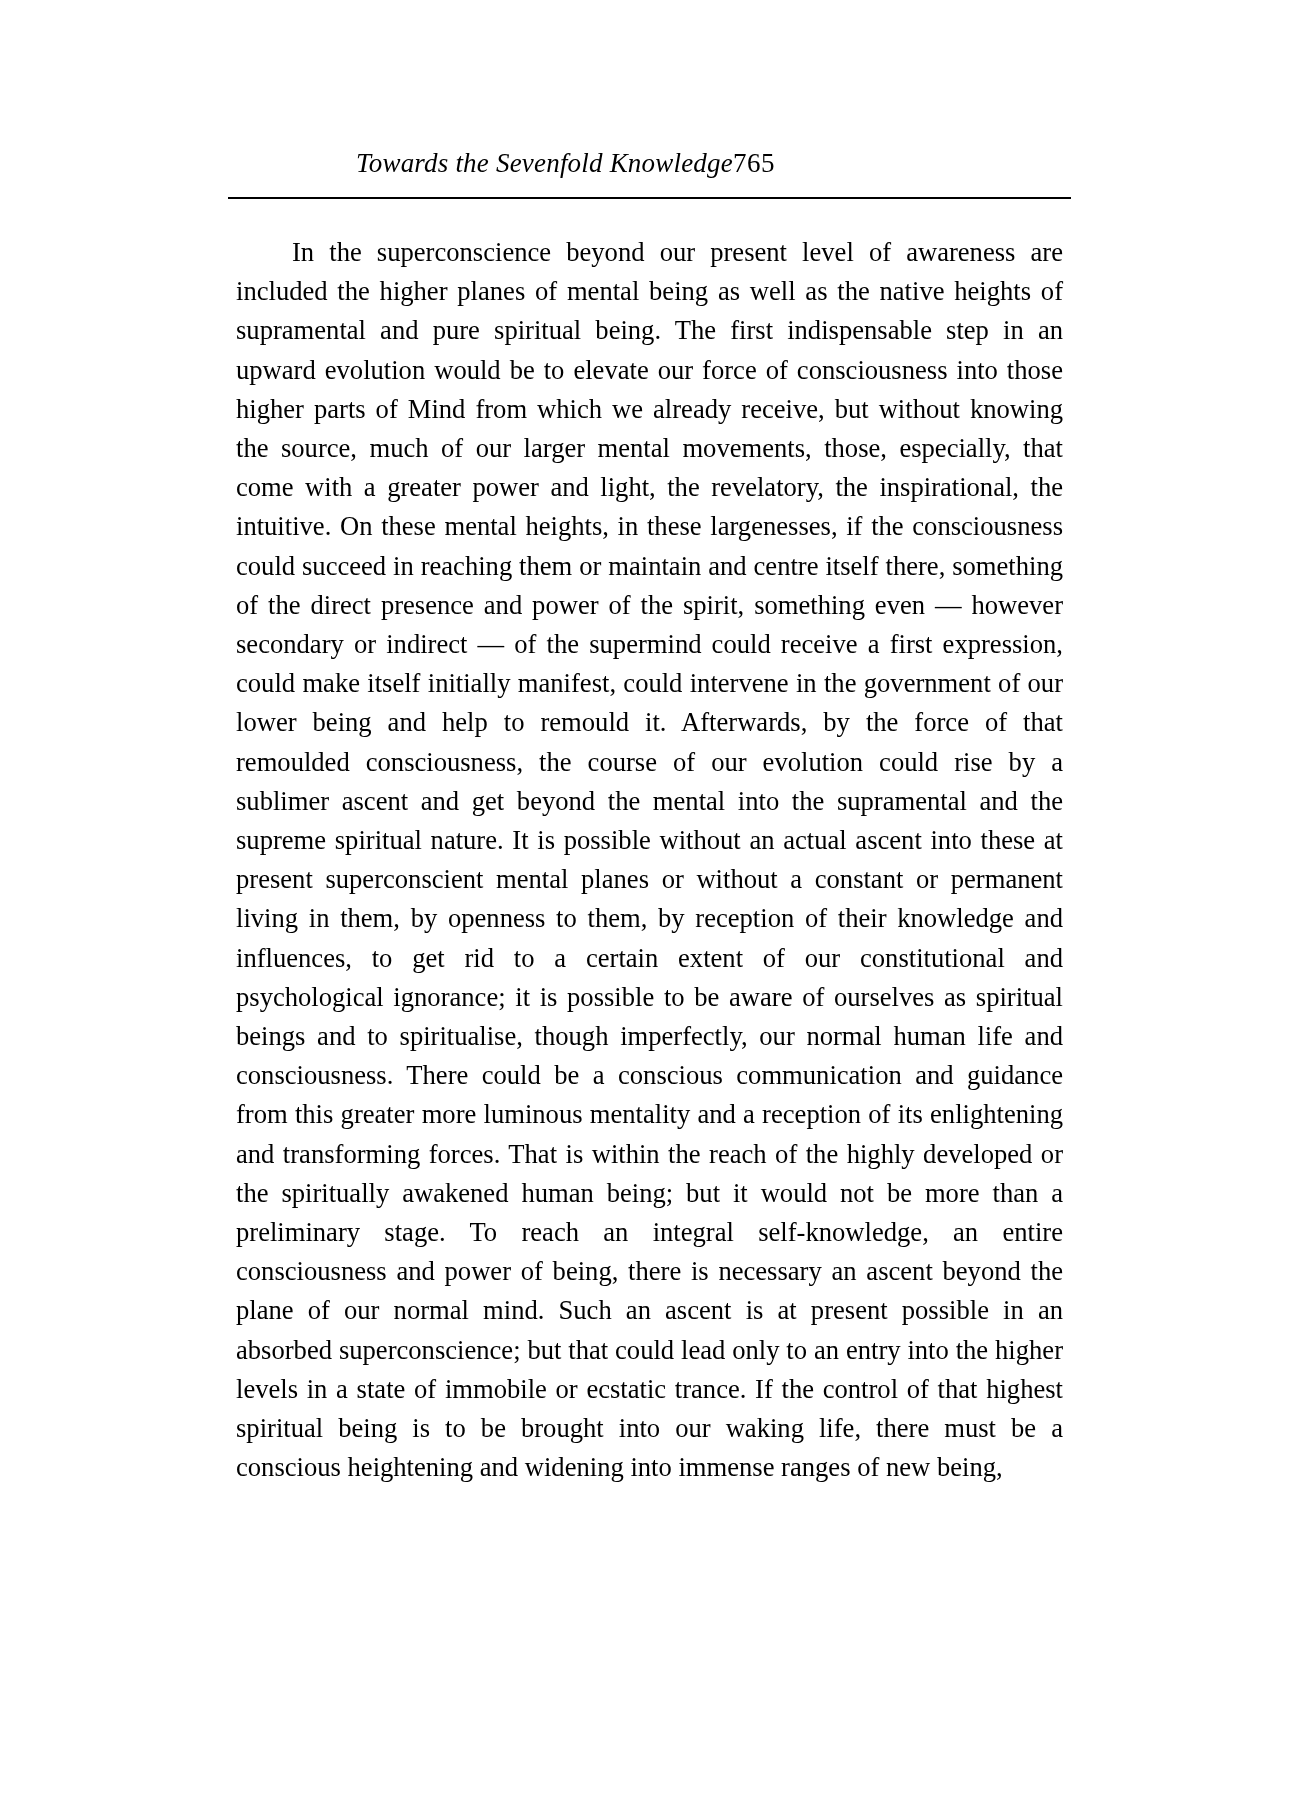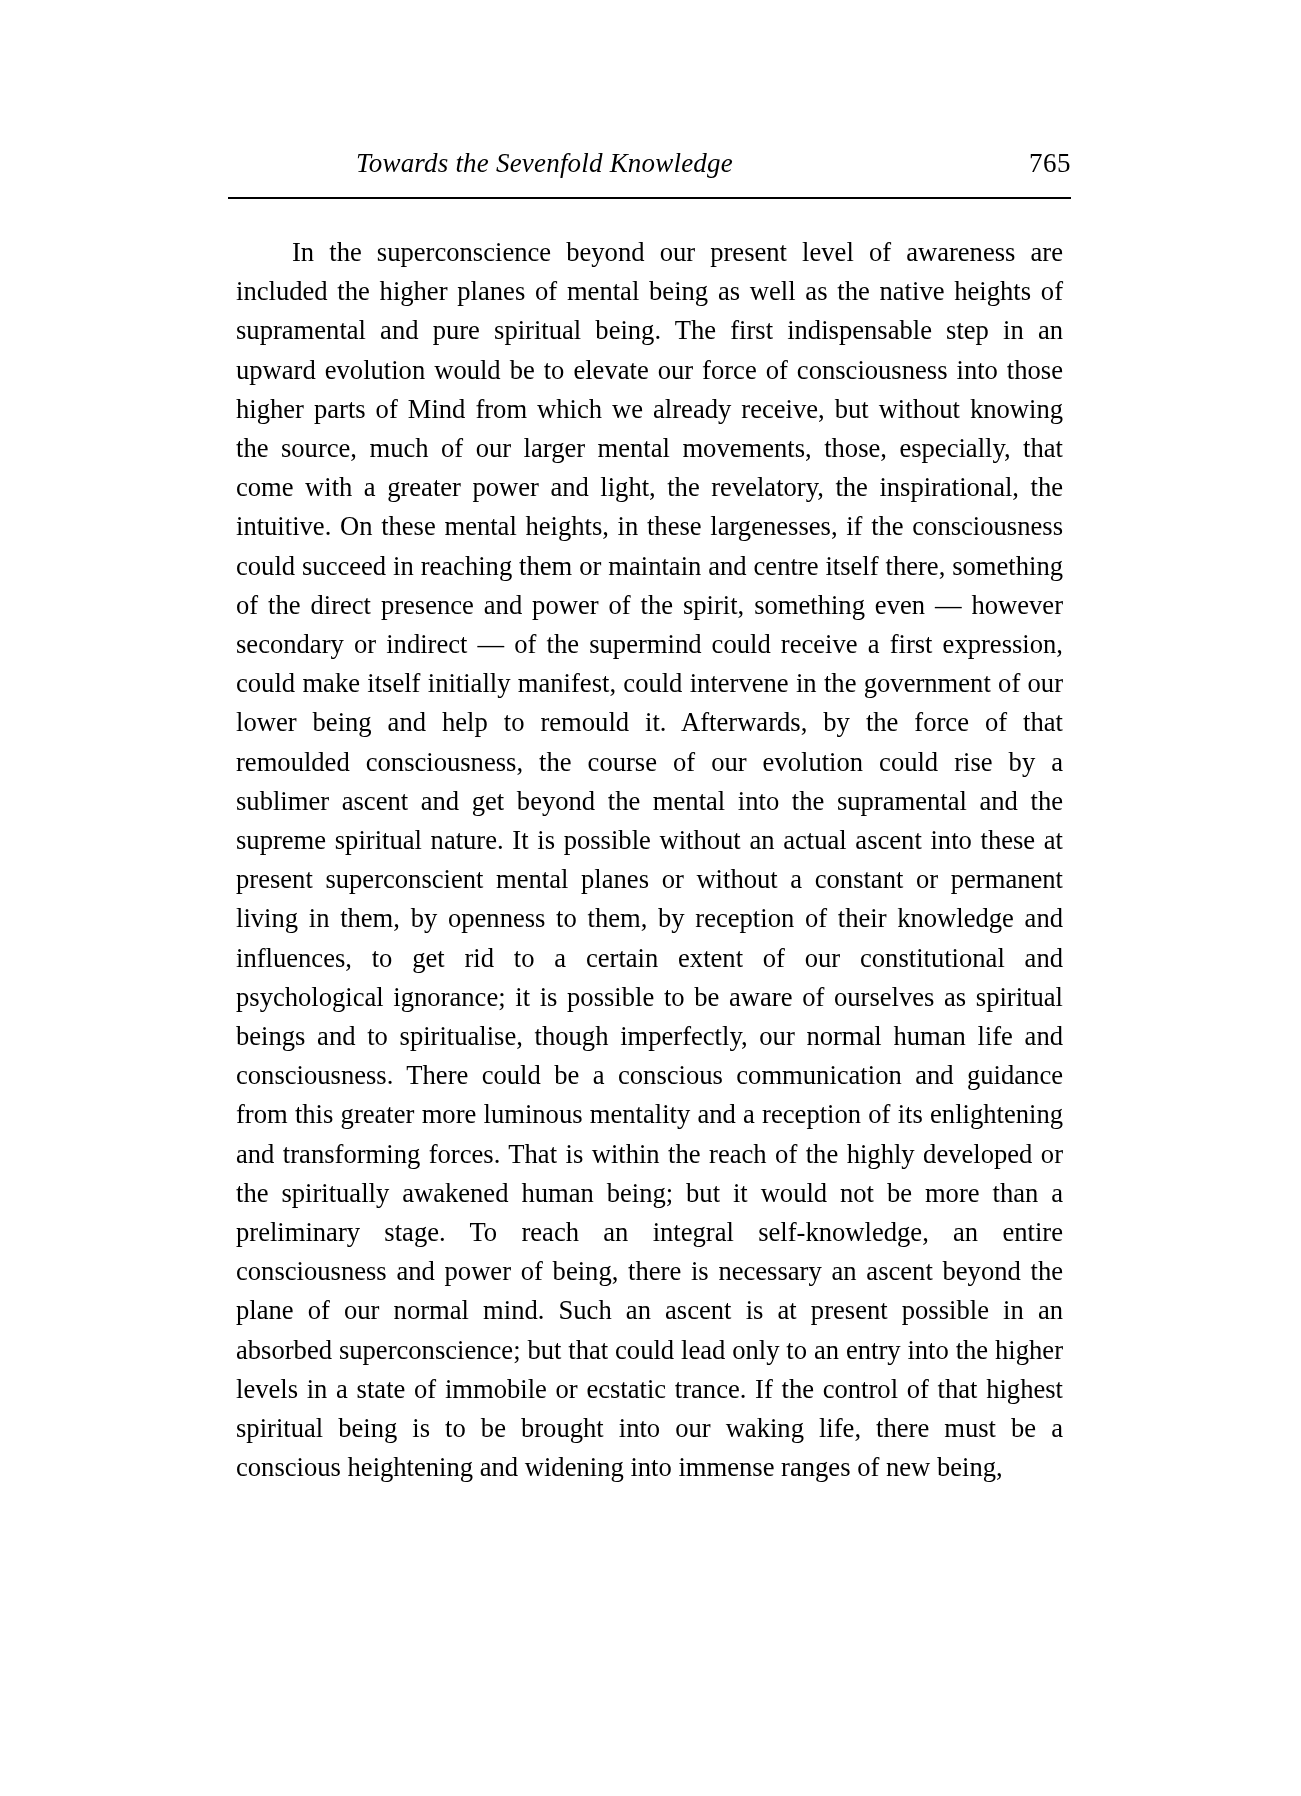--- a/index.html
+++ b/index.html
@@ -23,35 +23,33 @@
   }
   .content-frame {
     position: absolute;
     left: 228px;
     top: 148px;
     width: 843px;
   }
   .running-head {
     display: flex;
     align-items: baseline;
-    justify-content: space-between;
     width: 100%;
     height: 40px;
   }
   .running-head-title {
     font-style: italic;
     font-size: 27px;
     letter-spacing: 0.2px;
     margin-left: 128px;
   }
   .folio {
     font-size: 27px;
     font-style: normal;
     letter-spacing: 0.5px;
-    margin-left: 32px;
   }
   .head-rule {
     width: 100%;
     height: 2px;
     background: #000000;
     margin-top: 9px;
   }
   .body-text {
     margin-top: 34px;
     width: 100%;

